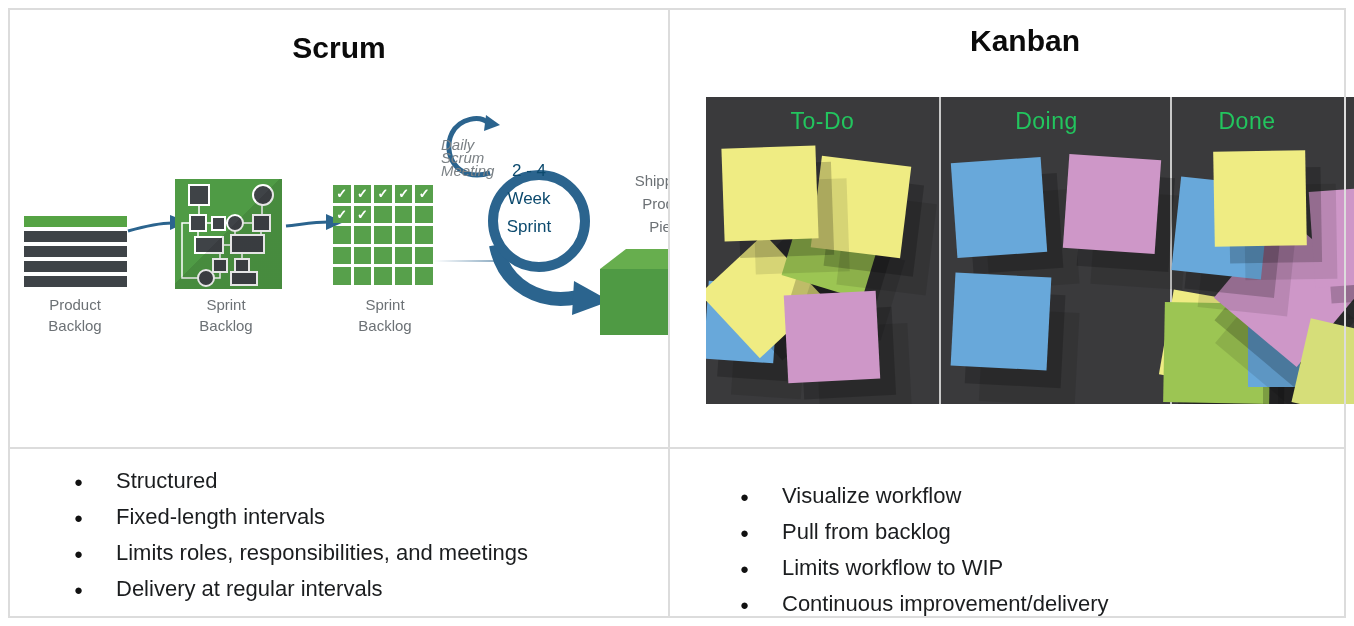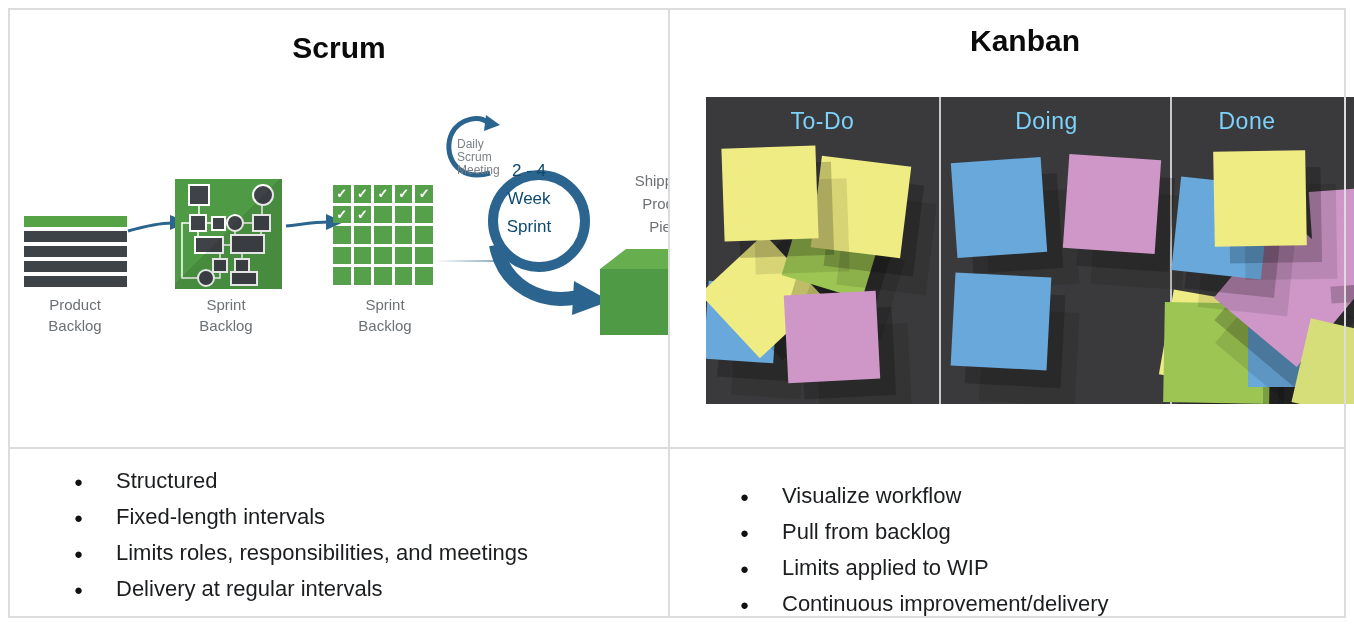--- a/index.html
+++ b/index.html
@@ -33,38 +33,38 @@
               background:#4f9b45; }
   .plan-shadow { position:absolute; inset:0;
               background:linear-gradient(135deg, rgba(0,0,0,0) 48%, rgba(0,0,0,0.10) 48%); }
 
   .sprint-grid { position:absolute; left:323px; top:168px; width:100px; height:100px;
                  display:grid; grid-template-columns:repeat(5,1fr); grid-template-rows:repeat(5,1fr);
                  gap:3px; }
   .sprint-grid .cell { background:#57a04b; display:flex; align-items:center; justify-content:center;
                  color:#fff; font-size:13px; font-weight:bold; }
 
-  .daily-text { position:absolute; left:447px; top:121px; width:60px;
-                font-size:12px; line-height:13px; color:#7b8185; }
+  .daily-text { position:absolute; left:431px; top:121px; width:60px;
+                font-size:15px; line-height:13px; color:#7b8185;font-style:italic; }
 
   .sprint-circle-text { position:absolute; left:459px; top:140px; width:120px; text-align:center;
                 font-size:17px; line-height:28px; color:#0c4a6e; }
 
   .thin-link { position:absolute; left:424px; top:243px; width:118px; height:2px;
                background:linear-gradient(to right, rgba(43,100,142,0), #2b648e); }
 
   .shippable-text { position:absolute; left:596px; top:152px; width:124px; text-align:center;
                font-size:15px; line-height:23px; color:#6c7175; }
 
   
   .board { position:absolute; left:18px; top:87px; width:656px; height:307px;
            background:#3a3a3c; overflow:hidden; }
   .board .col-div { position:absolute; top:0; width:2px; height:100%; background:#c9c9c9; }
   .board .col-head { position:absolute; top:11px; height:30px; text-align:center;
-           color:#7dd3fc; font-size:23px; font-weight:400; letter-spacing:0.5px; }
+           color:#22c55e; font-size:23px; font-weight:400; letter-spacing:0.5px; }
   .note { position:absolute;
           box-shadow:15px 17px 0 rgba(0,0,0,0.20), 30px 34px 0 rgba(0,0,0,0.10); }
 
   
   ul.bullets { position:absolute; top:14px; list-style:none; }
   .q-scrum-bot  ul.bullets { left:56px; }
   .q-kanban-bot ul.bullets { left:62px; }
   ul.bullets li { position:relative; padding-left:50px; font-size:22px; line-height:36px; color:#1b1d1f; }
   ul.bullets li::before { content:"●"; position:absolute; left:8px; top:1px; font-size:15px; color:#111; }
 </style>
@@ -241,21 +241,21 @@
       <li>Fixed-length intervals</li>
       <li>Limits roles, responsibilities, and meetings</li>
       <li>Delivery at regular intervals</li>
     </ul>
   </div>
 
   <div class="quad q-kanban-bot">
     <ul class="bullets">
       <li>Visualize workflow</li>
       <li>Pull from backlog</li>
-      <li>Limits applied to WIP</li>
+      <li>Limits workflow to WIP</li>
       <li>Continuous improvement/delivery</li>
     </ul>
   </div>
 
   <div class="v-divider"></div>
   <div class="h-divider"></div>
   <div class="frame"></div>
 </div>
 
 </body></html>

